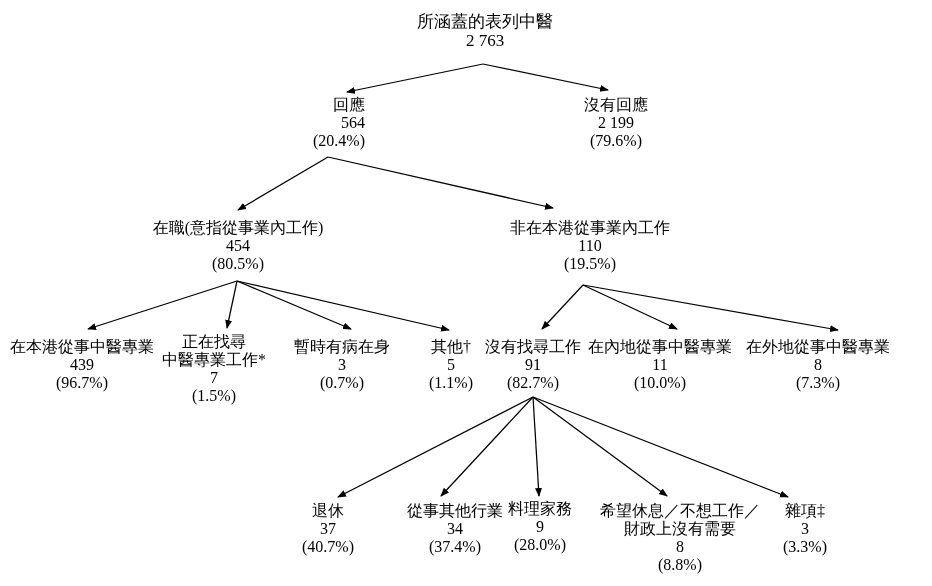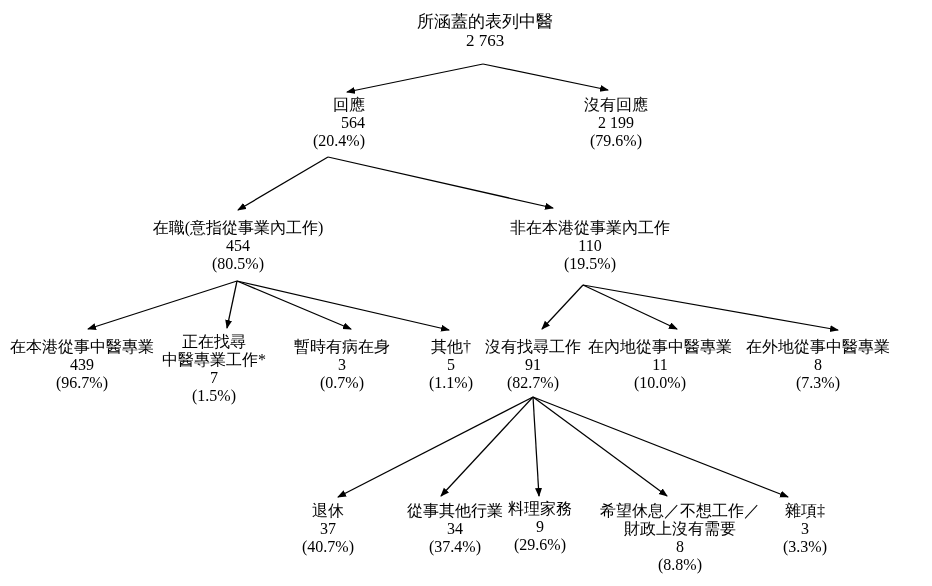--- a/index.html
+++ b/index.html
@@ -138,21 +138,21 @@
         <div class="line percent">(40.7%)</div>
       </div>
       <div class="node" style="left: 419px; top: 502px; margin-left: 36px;">
         <div class="line label">從事其他行業</div>
         <div class="line value">34</div>
         <div class="line percent">(37.4%)</div>
       </div>
       <div class="node" style="left: 540px; top: 500px;">
         <div class="line label">料理家務</div>
         <div class="line value">9</div>
-        <div class="line percent">(29.6%)</div>
+        <div class="line percent">(28.0%)</div>
       </div>
       <div class="node" style="left: 680px; top: 502px;">
         <div class="line label">希望休息／不想工作／</div>
         <div class="line label">財政上沒有需要</div>
         <div class="line value">8</div>
         <div class="line percent">(8.8%)</div>
       </div>
       <div class="node" style="left: 805px; top: 502px;">
         <div class="line label">雜項‡</div>
         <div class="line value">3</div>

